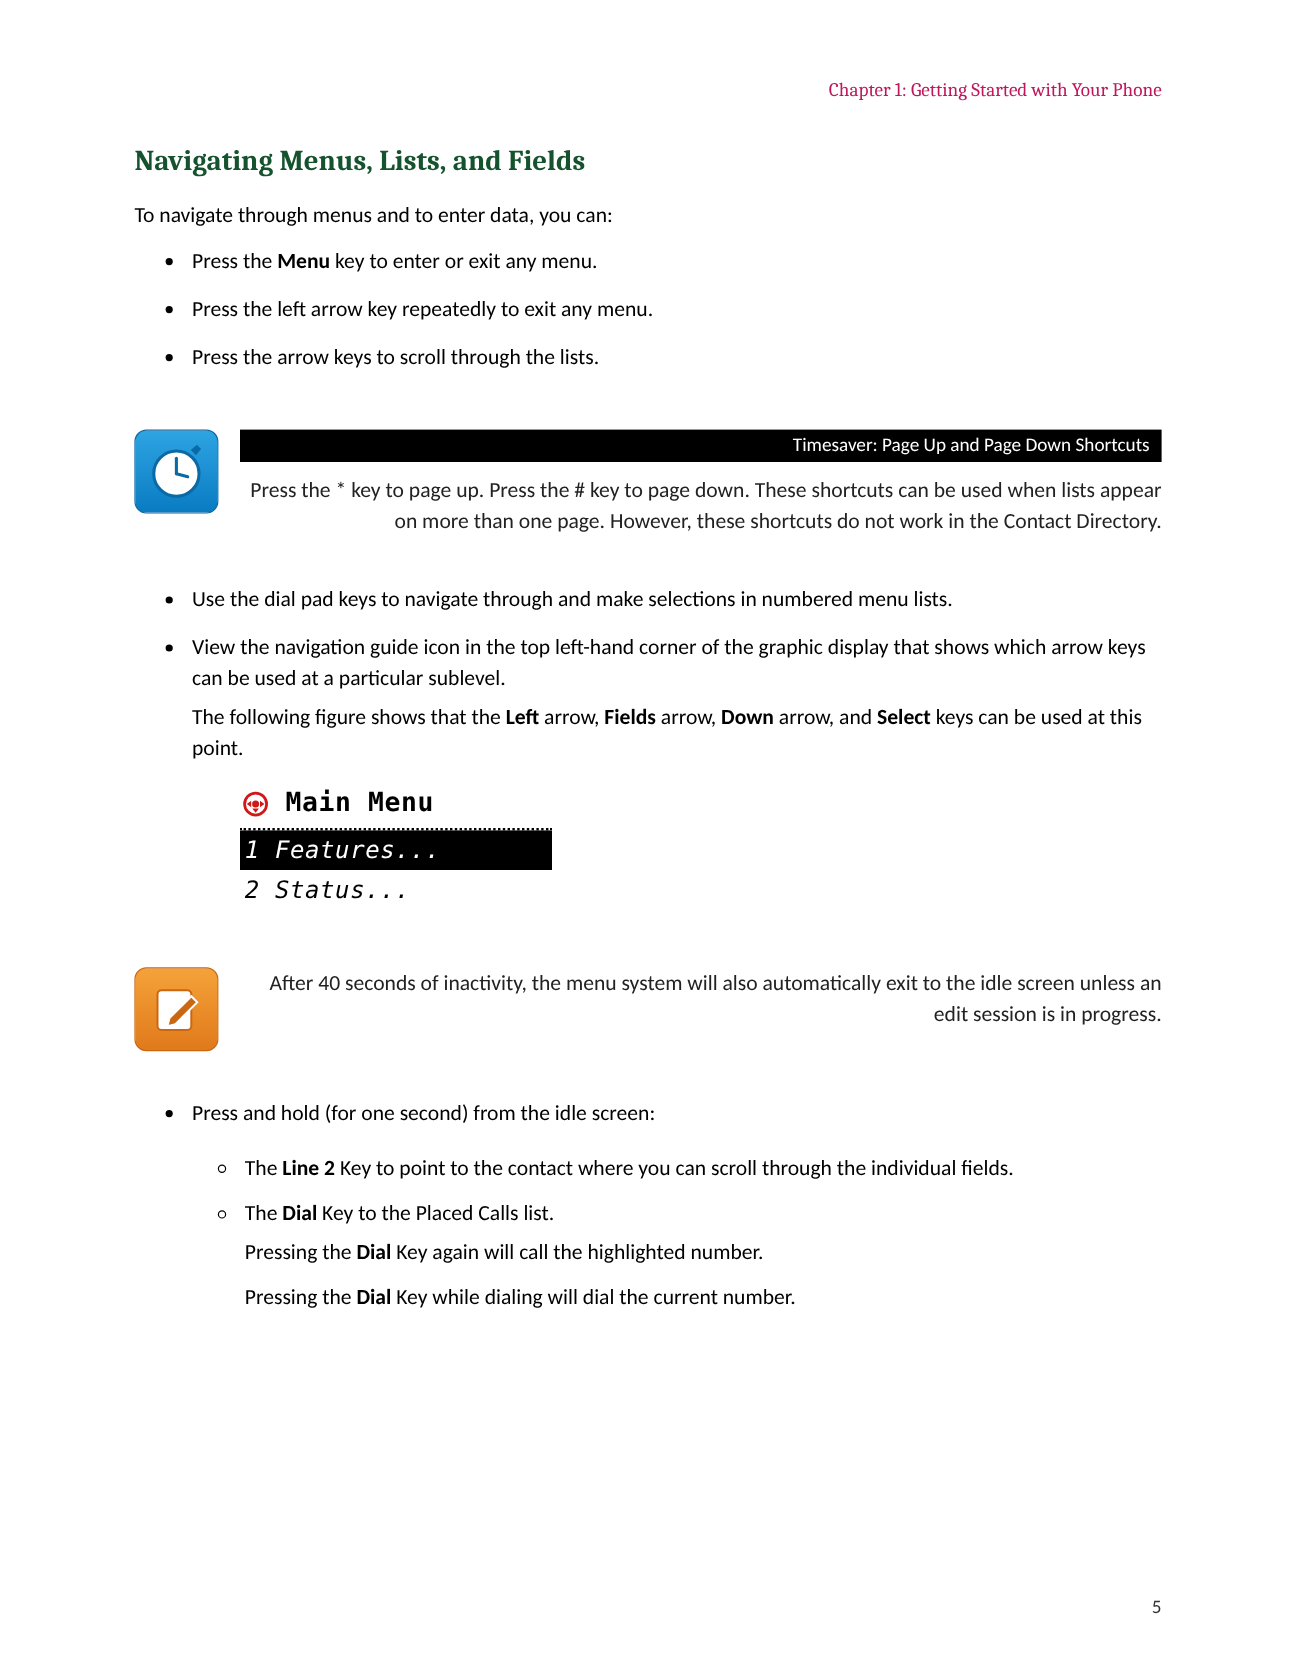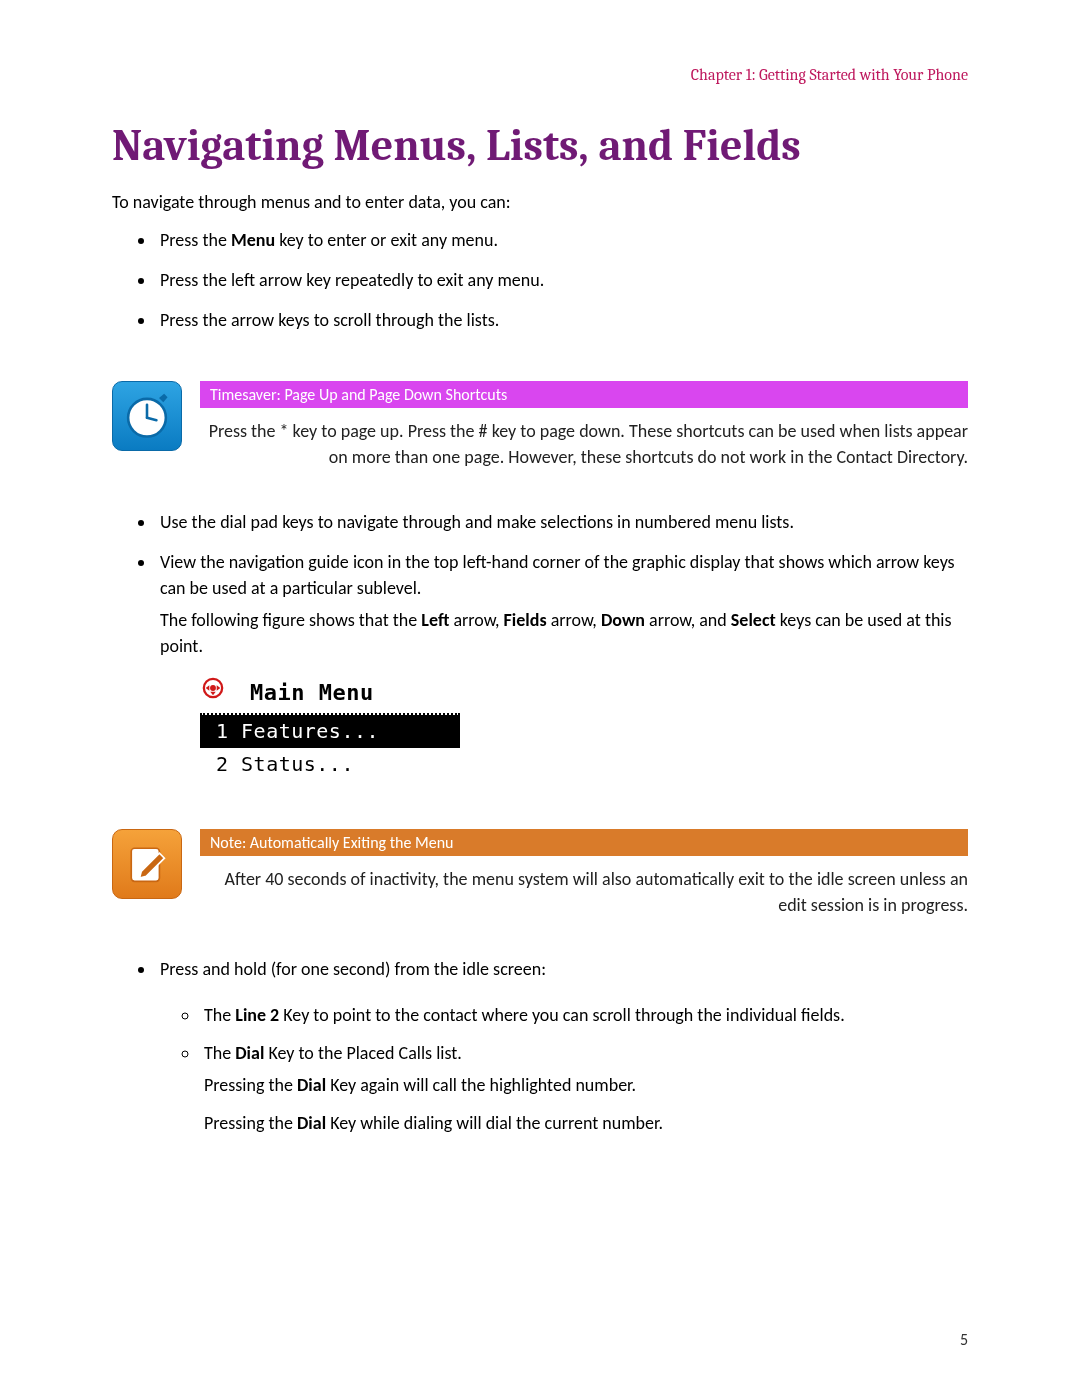--- a/index.html
+++ b/index.html
@@ -20,22 +20,22 @@
     position: absolute;
     top: 66px;
     right: 112px;
     font-family: Cambria, Georgia, serif;
     font-size: 16px;
     color: #be185d;
   }
   h1.section-title {
     font-family: Cambria, Georgia, serif;
     font-weight: 700;
-    color: #701a75;
-    font-size: 44px;
+    color: #14532d;
+    font-size: 24px;
     margin: 62px 0 18px 0;
   }
   p.body, li, .callout-body {
     font-size: 18px;
     line-height: 1.45;
   }
   p.body { margin: 6px 0 12px 0; }
   ul.disc {
     list-style: disc;
     padding-left: 44px;
@@ -61,21 +61,21 @@
   }
   .callout .content-col { flex: 1; }
   .callout-title {
     color: #fff;
     font-size: 16px;
     padding: 4px 10px;
     margin-bottom: 10px;
     width: 100%;
     box-sizing: border-box;
   }
-  .callout.timesaver .callout-title { background: #d946ef; }
+  .callout.timesaver .callout-title { background: #000000; text-align: right; }
   .callout.note .callout-title { background: #d97b2a; }
   .callout-body { color: #222; text-align: right; }
   .icon-square {
     width: 70px; height: 70px;
     border-radius: 10px;
     position: relative;
     box-sizing: border-box;
   }
   .icon-timesaver {
     background: linear-gradient(#2ea4e3, #0a7bc2);
@@ -86,34 +86,35 @@
     background: linear-gradient(#f5a23a, #e07a1a);
     border: 1px solid #c96712;
     display:flex; align-items:center; justify-content:center;
   }
   .phone-display {
     width: 260px;
     margin: 18px 0 0 40px;
     font-family: "Lucida Console", Monaco, monospace;
   }
   .pd-title-row {
-    display:flex; gap:26px;
+    display:flex; align-items:center; gap:14px;
     padding: 0 2px 2px 2px;
   }
   .pd-title {
     font-size: 22px; font-weight: 600; letter-spacing: 0.5px;
   }
   .pd-divider {
     border-bottom: 2px dotted #000;
     margin: 2px 0 0 0;
   }
   .pd-row {
     font-size: 20px;
-    padding: 2px 16px;
+    padding: 2px 4px;
     letter-spacing: 0.5px;
+    font-style: italic;
   }
   .pd-row.sel {
     background: #000; color: #fff;
   }
   .nav-guide-icon {
     width: 22px; height: 22px;
   }
   .page-number {
     position: absolute;
     bottom: 48px;
@@ -193,21 +194,20 @@
       <div class="icon-square icon-note">
         <svg viewBox="0 0 70 70" width="58" height="58">
           <rect x="16" y="16" width="34" height="40" rx="4" fill="#fff"></rect>
           <rect x="16" y="16" width="34" height="40" rx="4" fill="none" stroke="#c96712" stroke-width="2"></rect>
           <path d="M28 44 L50 22 l6 6 L34 50 l-8 2 z" fill="#c96712"></path>
           <path d="M28 44 L50 22 l6 6 L34 50 l-8 2 z" fill="none" stroke="#fff" stroke-width="2"></path>
         </svg>
       </div>
     </div>
     <div class="content-col">
-      <div class="callout-title">Note: Automatically Exiting the Menu</div>
       <div class="callout-body">After 40 seconds of inactivity, the menu system will also automatically exit to the idle screen unless an edit session is in progress.</div>
     </div>
   </div>
 
   <ul class="disc">
     <li>
       <span>Press and hold (for one second) from the idle screen:</span>
       <ul class="circ">
         <li>
           <span>The </span><span class="b">Line 2</span><span> Key to point to the contact where you can scroll through the individual fields.</span>

